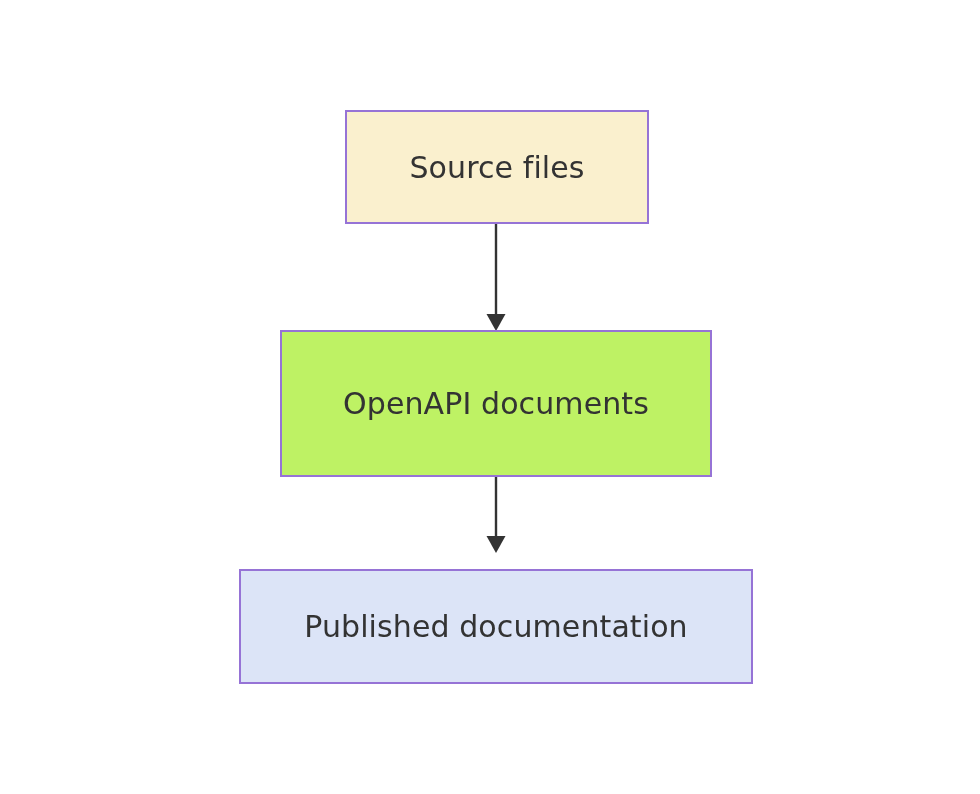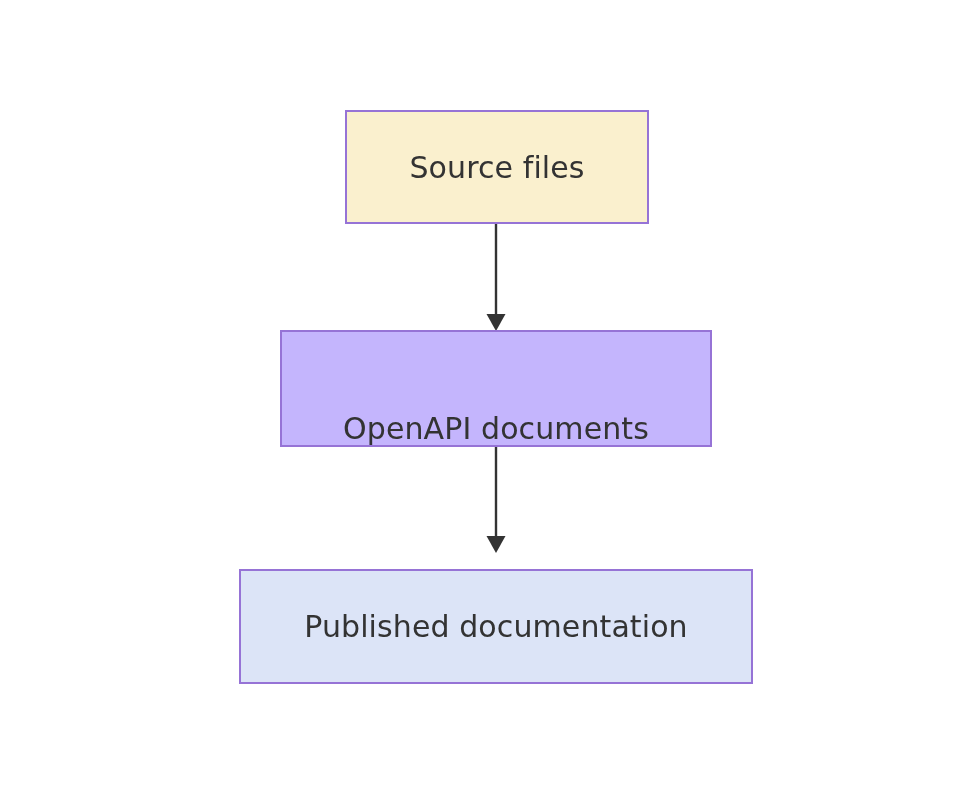--- a/index.html
+++ b/index.html
@@ -43,24 +43,23 @@
     top: 110px;
     width: 304px;
     height: 114px;
     background: #faf0ce;
     border-color: #9673d6;
   }
   #node-openapi-documents {
     left: 280px;
     top: 330px;
     width: 432px;
-    height: 117px;
-    background: #c4b5fd;
+    height: 147px;
+    background: #bef264;
     border-color: #9673d6;
-    align-items: flex-end;
   }
   #node-published-documentation {
     left: 239px;
     top: 552px;
     width: 514px;
     height: 115px;
     background: #dce4f7;
     border-color: #9673d6;
     margin-top: 17px;
   }

